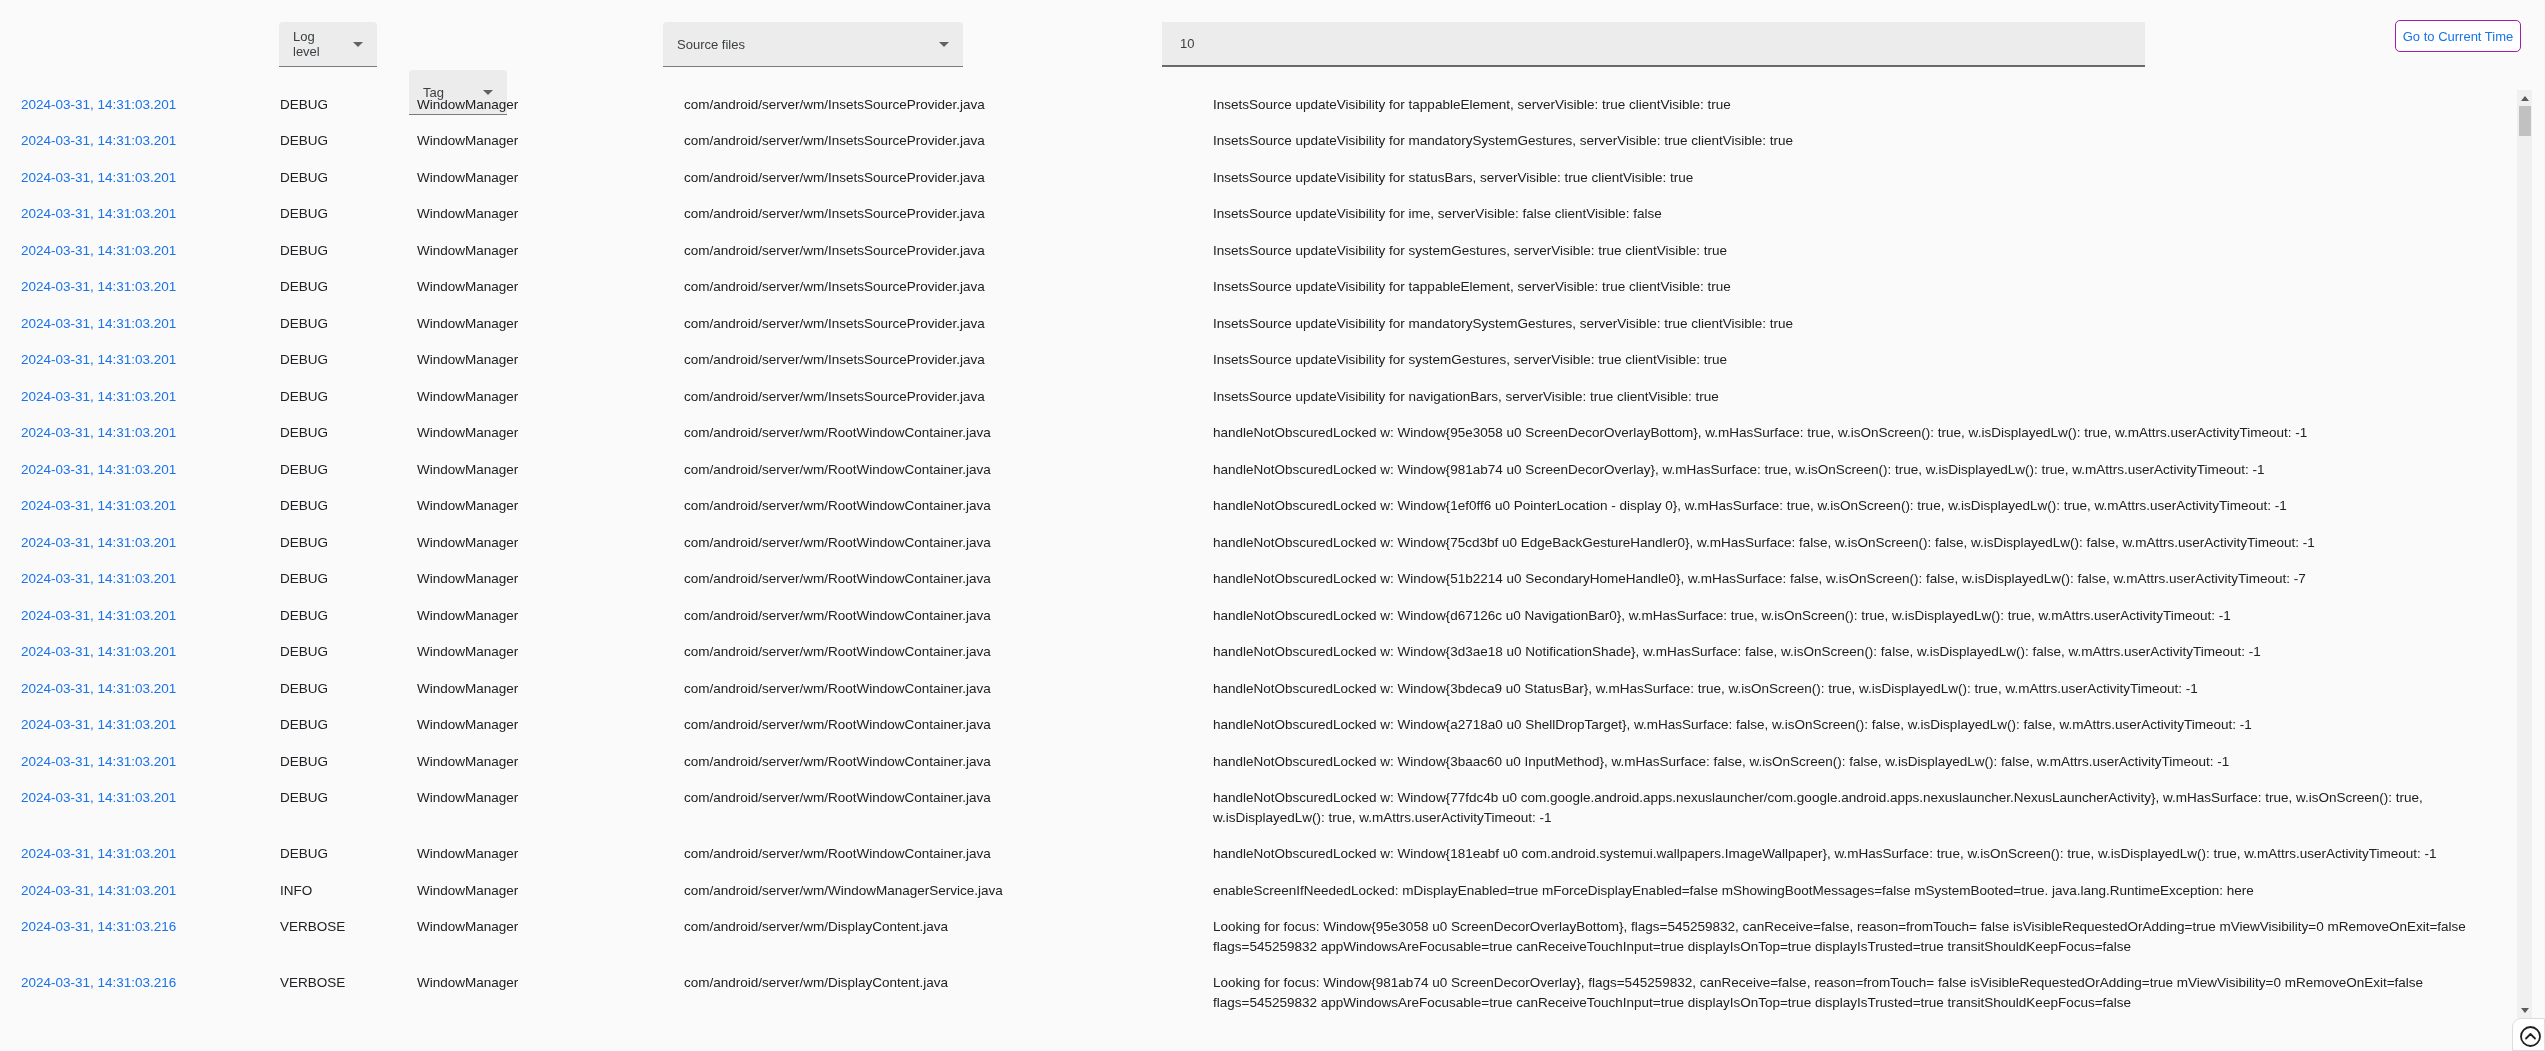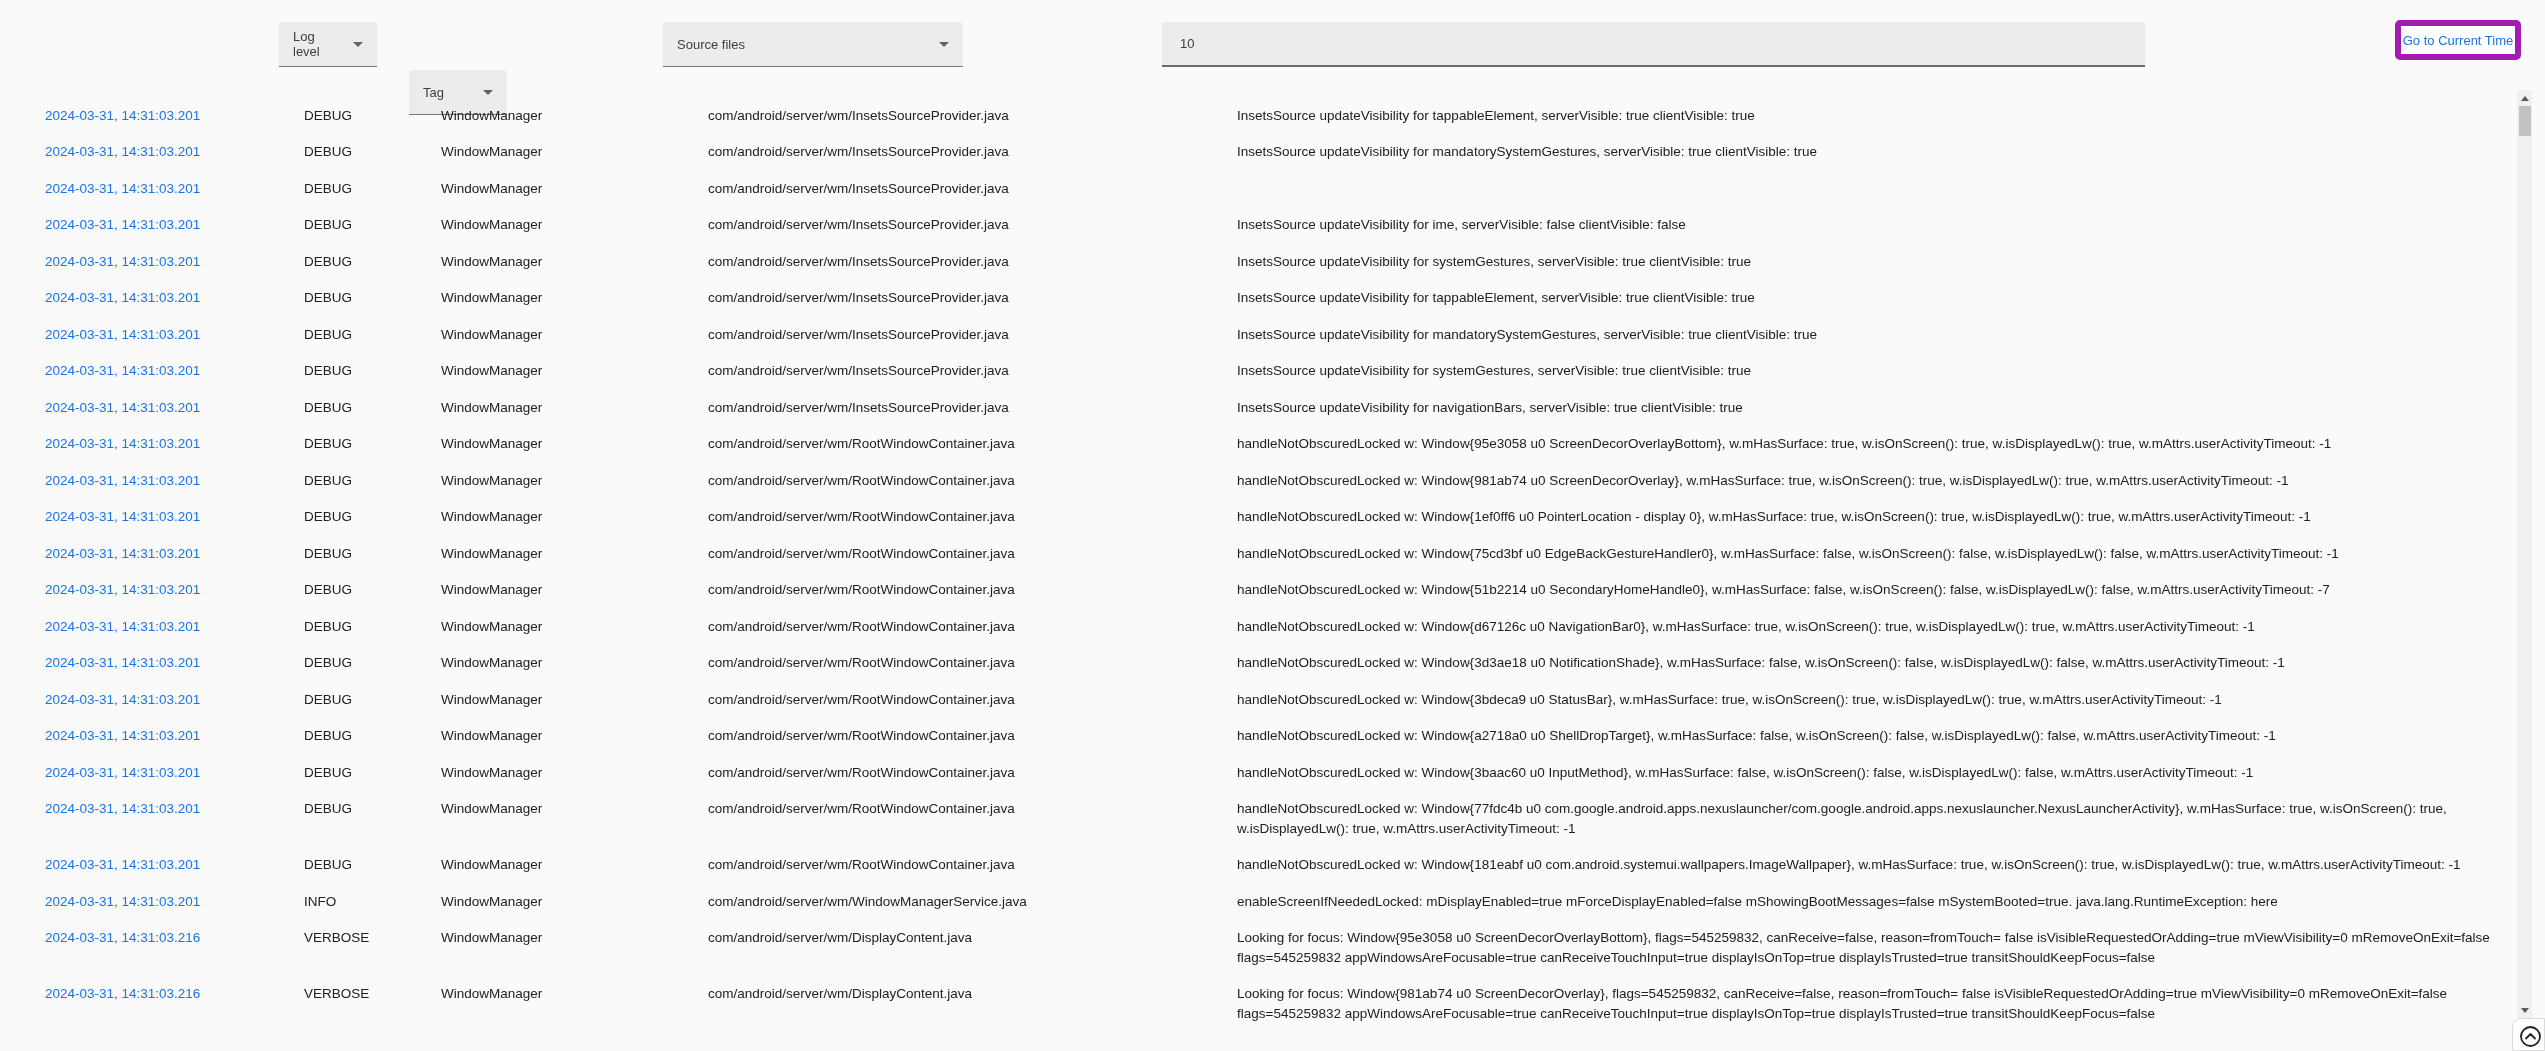--- a/index.html
+++ b/index.html
@@ -39,33 +39,33 @@
     position:absolute; left:1162px; top:22px; width:983px; height:45px;
     background:#ececec;
     border:none;
     border-bottom:2px solid #6a6a6a;
     padding:10px 18px;
     font-size:13px; color:#3c4043;
     font-family:"Liberation Sans", sans-serif;
     outline:none;
   }
   .goto-btn {
-    position:absolute; left:2395px; top:20px; width:126px; height:40px;
+    position:absolute; left:2395px; top:20px; width:126px; height:32px;
     background:#ffffff;
-    border:6px solid #a21caf;
+    border:1px solid #a21caf;
     border-radius:5px;
     color:#1a73e8;
     font-size:13px;
     font-family:"Liberation Sans", sans-serif;
     cursor:pointer;
     line-height:15px;
   }
 
   
-  .log-list { position:absolute; top:97px; left:0; right:27px;padding-left:24px; }
+  .log-list { position:absolute; top:86px; left:0; right:27px; }
   .log-row {
     display:grid;
     grid-template-columns:259px 137px 267px 529px auto;
     align-items:start;
     padding:8.5px 0 8.5px 21px;
     min-height:36.4px;
     font-size:13.5px;
     line-height:19.5px;
   }
   .cell-ts { color:#1a73e8; font-weight:500; cursor:pointer; }
@@ -143,20 +143,21 @@
     <span class="cell-tag">WindowManager</span>
     <span class="cell-src">com/android/server/wm/InsetsSourceProvider.java</span>
     <span class="cell-msg">InsetsSource updateVisibility for mandatorySystemGestures, serverVisible: true clientVisible: true</span>
   </div>
 
   <div class="log-row">
     <span class="cell-ts">2024-03-31, 14:31:03.201</span>
     <span class="cell-lvl">DEBUG</span>
     <span class="cell-tag">WindowManager</span>
     <span class="cell-src">com/android/server/wm/InsetsSourceProvider.java</span>
+    <span class="cell-msg">InsetsSource updateVisibility for statusBars, serverVisible: true clientVisible: true</span>
   </div>
 
   <div class="log-row">
     <span class="cell-ts">2024-03-31, 14:31:03.201</span>
     <span class="cell-lvl">DEBUG</span>
     <span class="cell-tag">WindowManager</span>
     <span class="cell-src">com/android/server/wm/InsetsSourceProvider.java</span>
     <span class="cell-msg">InsetsSource updateVisibility for ime, serverVisible: false clientVisible: false</span>
   </div>
 

